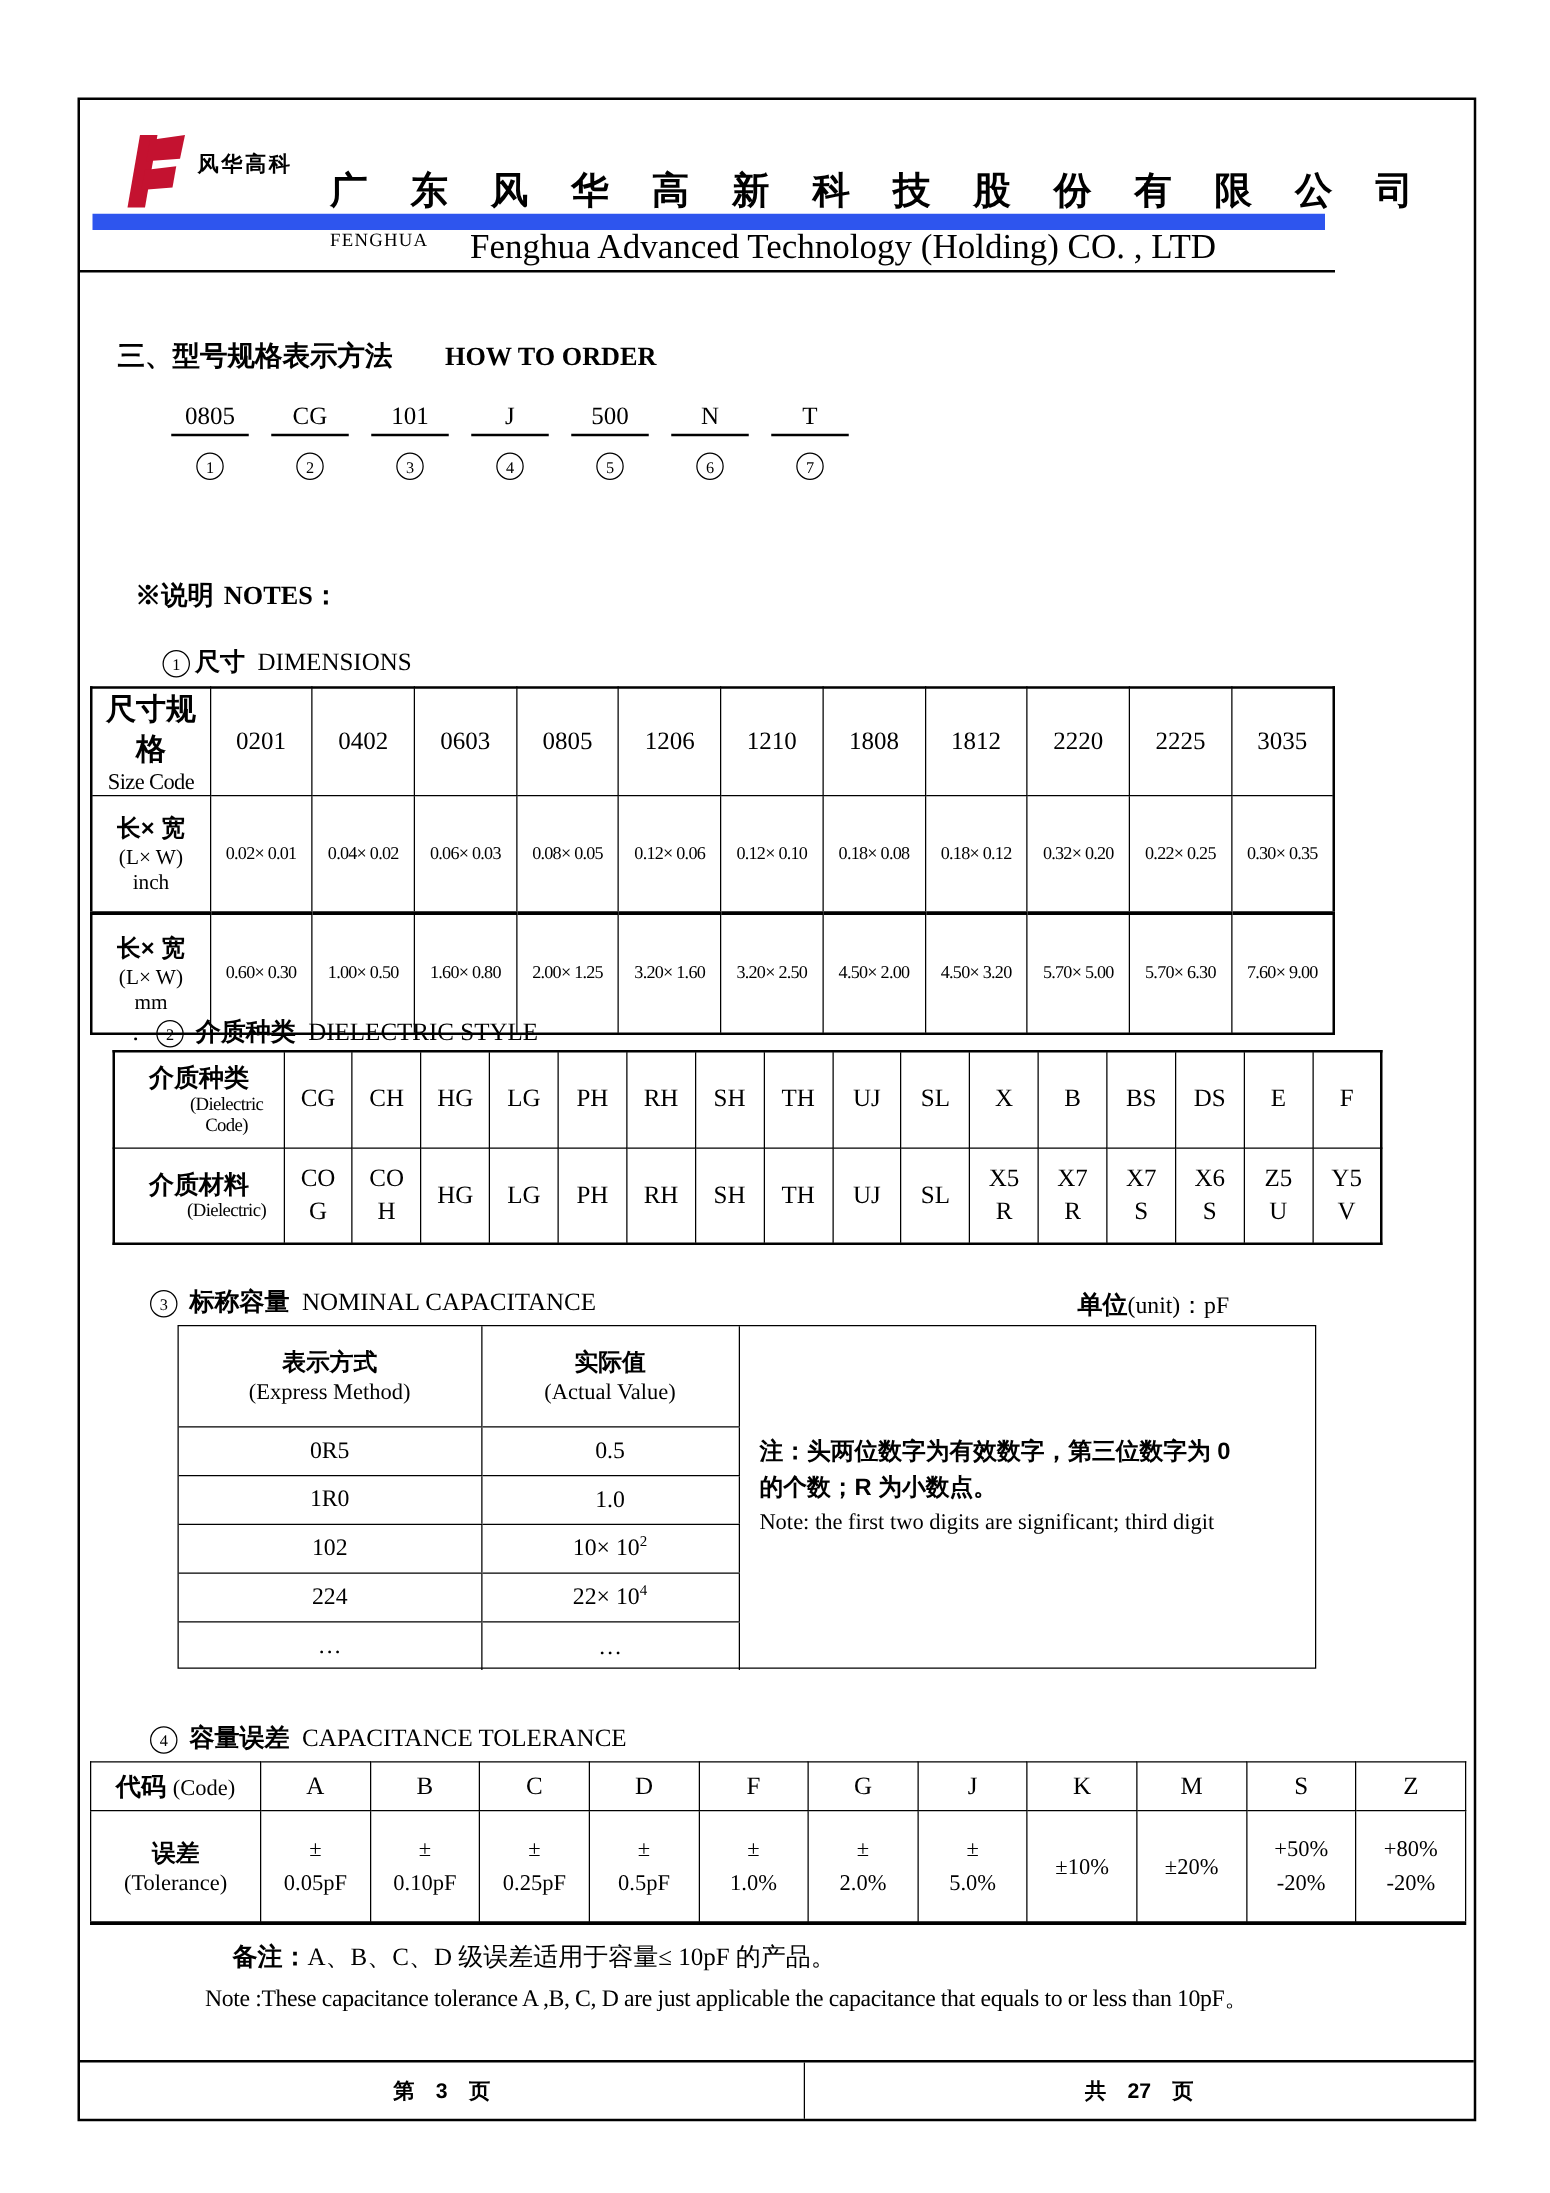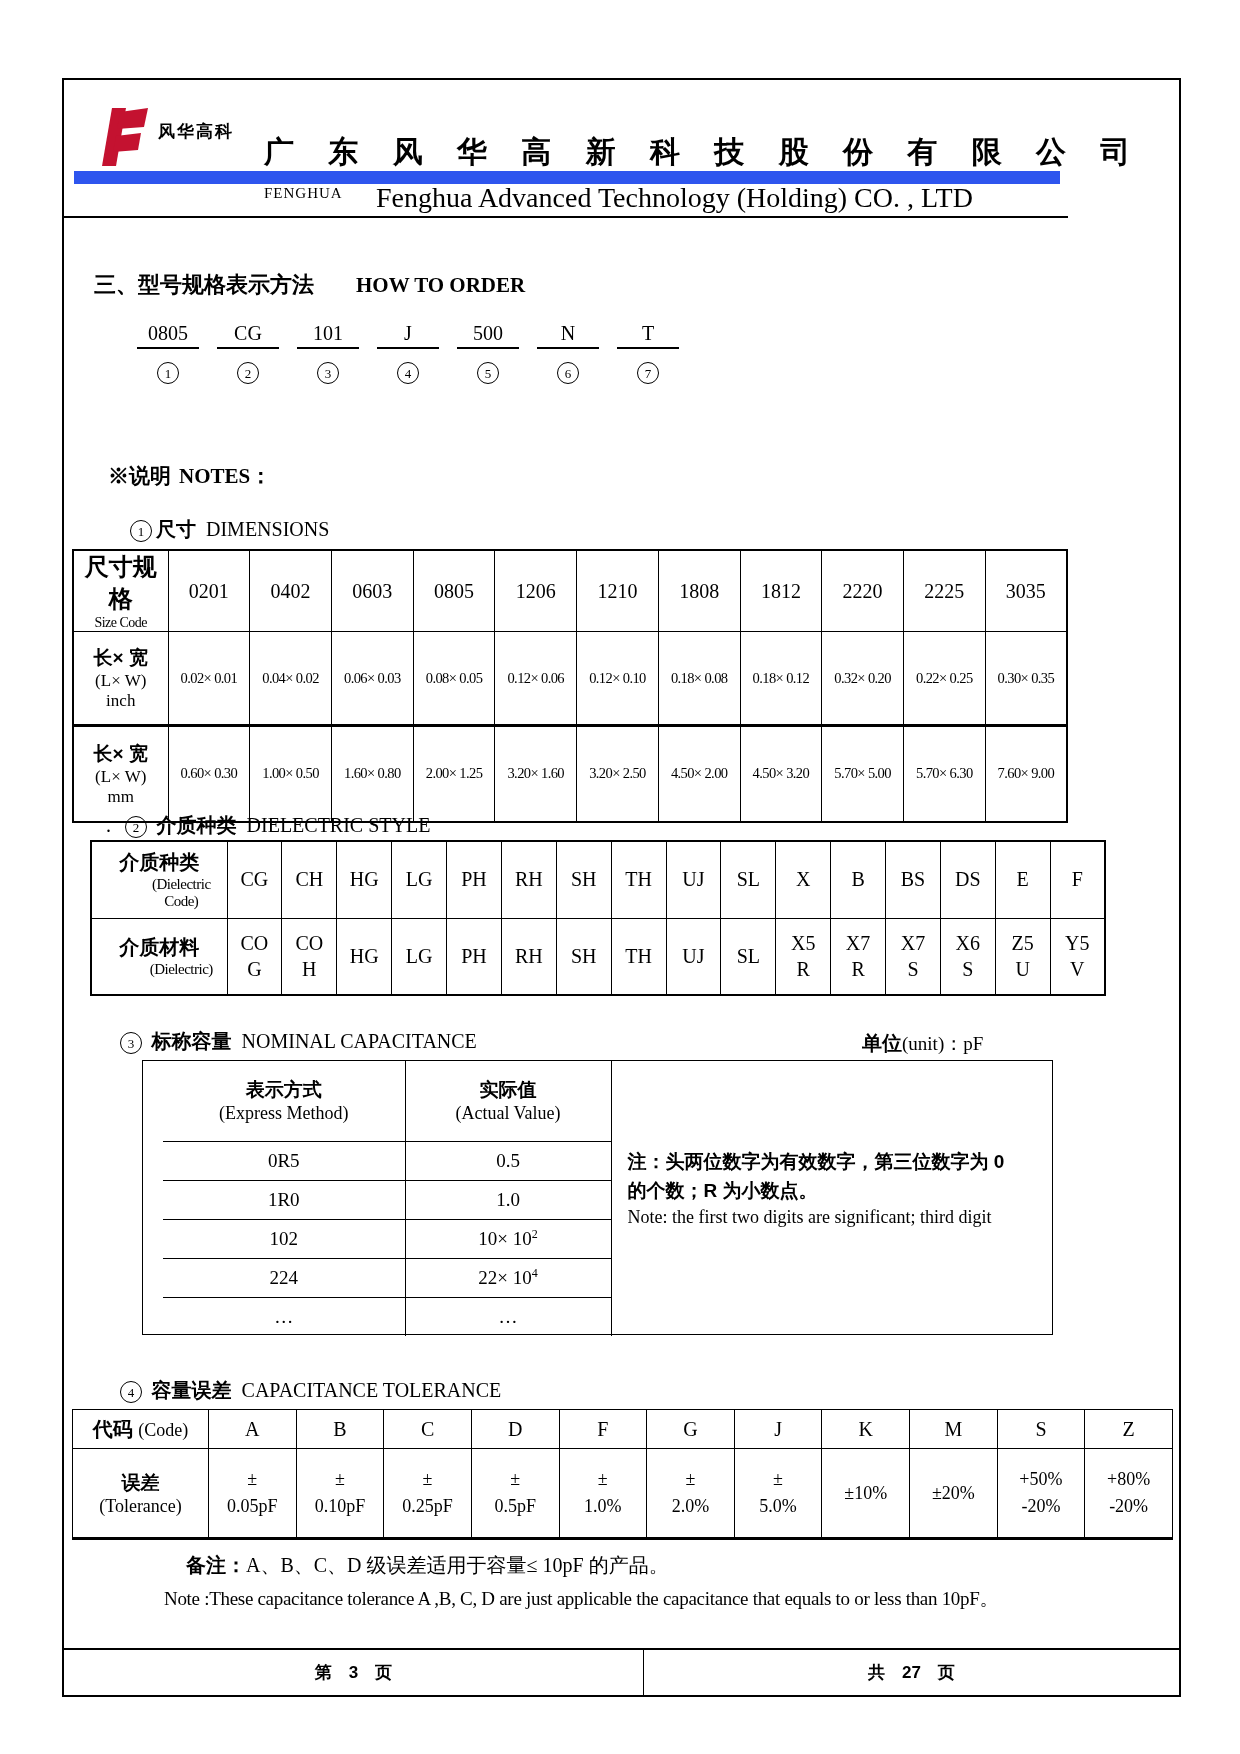--- a/index.html
+++ b/index.html
@@ -50,33 +50,33 @@
 
   
   .dims { position:absolute; left:8px; top:469px; width:996px; border:2px solid #000; }
   .dims td { font-size:20px; }
   .dims tr.hd td { height:62px; }
   .dims tr.inch td { height:94px; }
   .dims tr.mm td { height:96px; border-top:3px solid #000; }
   .dims .lblcell .l1 { font-size:19px; }
   .dims .lblcell .l2, .dims .lblcell .l3 { font-size:17px; font-family:"Liberation Serif",serif; font-weight:normal; }
   .dims .hd .lblcell div { font-size:24px; }
-  .dims .hd .lblcell .l2 { font-size:14px; letter-spacing:-0.5px;font-family:Liberation Serif, serif; }
+  .dims .hd .lblcell .l2 { font-size:18px; letter-spacing:-0.5px;font-family:Liberation Serif, serif; }
   .dims .num { font-size:14.5px; letter-spacing:-0.6px; white-space:nowrap; }
 
   
   .diel { position:absolute; left:26px; top:760px; width:1016px; border:2px solid #000; }
   .diel td { height:77px; font-size:20px; }
   .diel .lblcell .l1 { font-size:20px; }
   .diel .lblcell .l2 { font-size:15px; font-family:"Liberation Serif",serif; font-weight:normal; letter-spacing:-0.5px;margin-left:44px; }
   .diel .two div { line-height:26px; }
 
   
   .nomwrap { position:absolute; left:78px; top:980px; width:911px; height:275px; border:1px solid #000;
-             display:flex;padding-left:20px; }
+             display:flex; }
   .nom { width:448px; border:none; border-right:1px solid #000; }
   .nom td { height:39px; font-size:19px; }
   .nom tr.hd td { height:80px; }
   .nom .lblcell .l1 { font-size:19px; }
   .nom .lblcell .l2 { font-size:18px; font-family:"Liberation Serif",serif; font-weight:normal; }
   .nom td:first-child { border-left:none; }
   .nom tr td { border-right:none; }
   .nom tr.hd td { border-top:none; }
   .nom tr:last-child td { border-bottom:none; }
   .nom sup { font-size:12px; }

